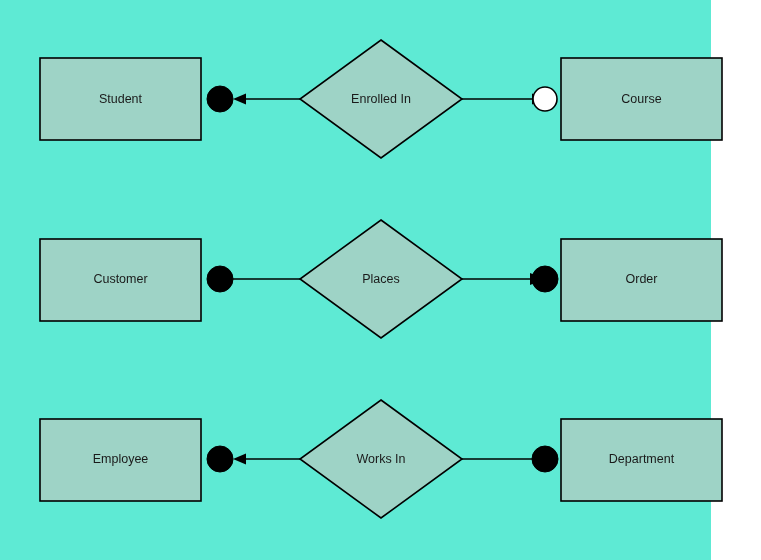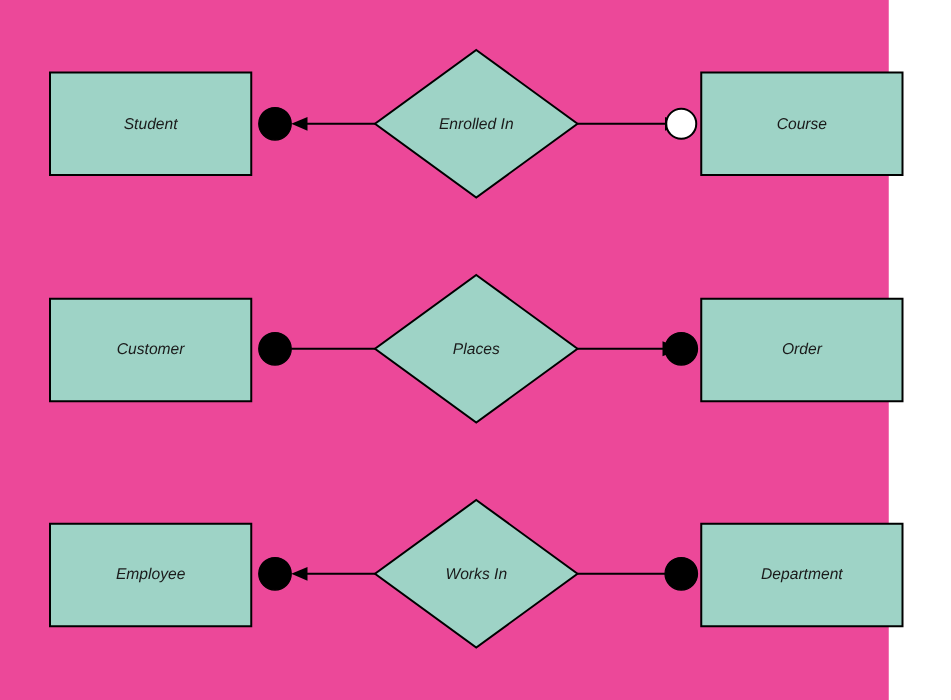--- a/index.html
+++ b/index.html
@@ -11,22 +11,21 @@
   body {
     width: 761px;
     height: 560px;
     font-family: "Liberation Sans", sans-serif;
     overflow: hidden;
   }
   #canvas {
     position: relative;
     width: 711px;
     height: 560px;
-    background: #ec4899;
-    font-style: italic;
+    background: #5eead4;
   }
   svg#diagram {
     position: absolute;
     top: 0;
     left: 0;
     width: 761px;
     height: 560px;
     display: block;
   }
   .entity-box {

